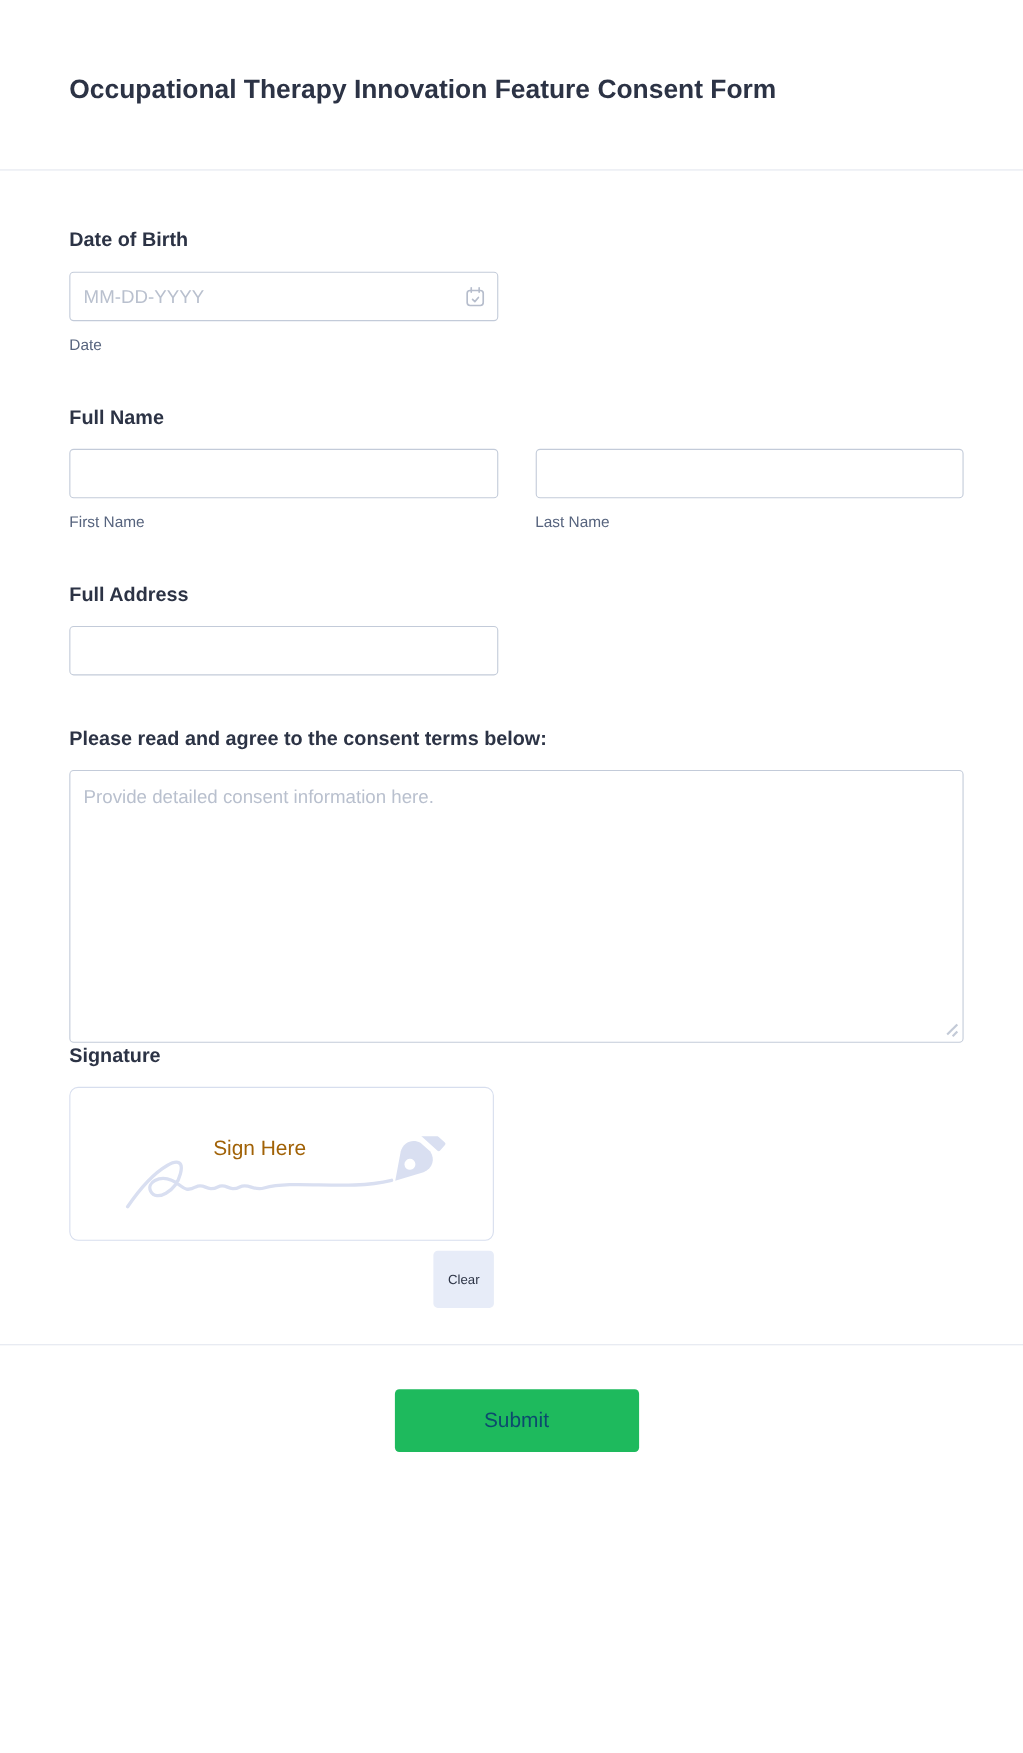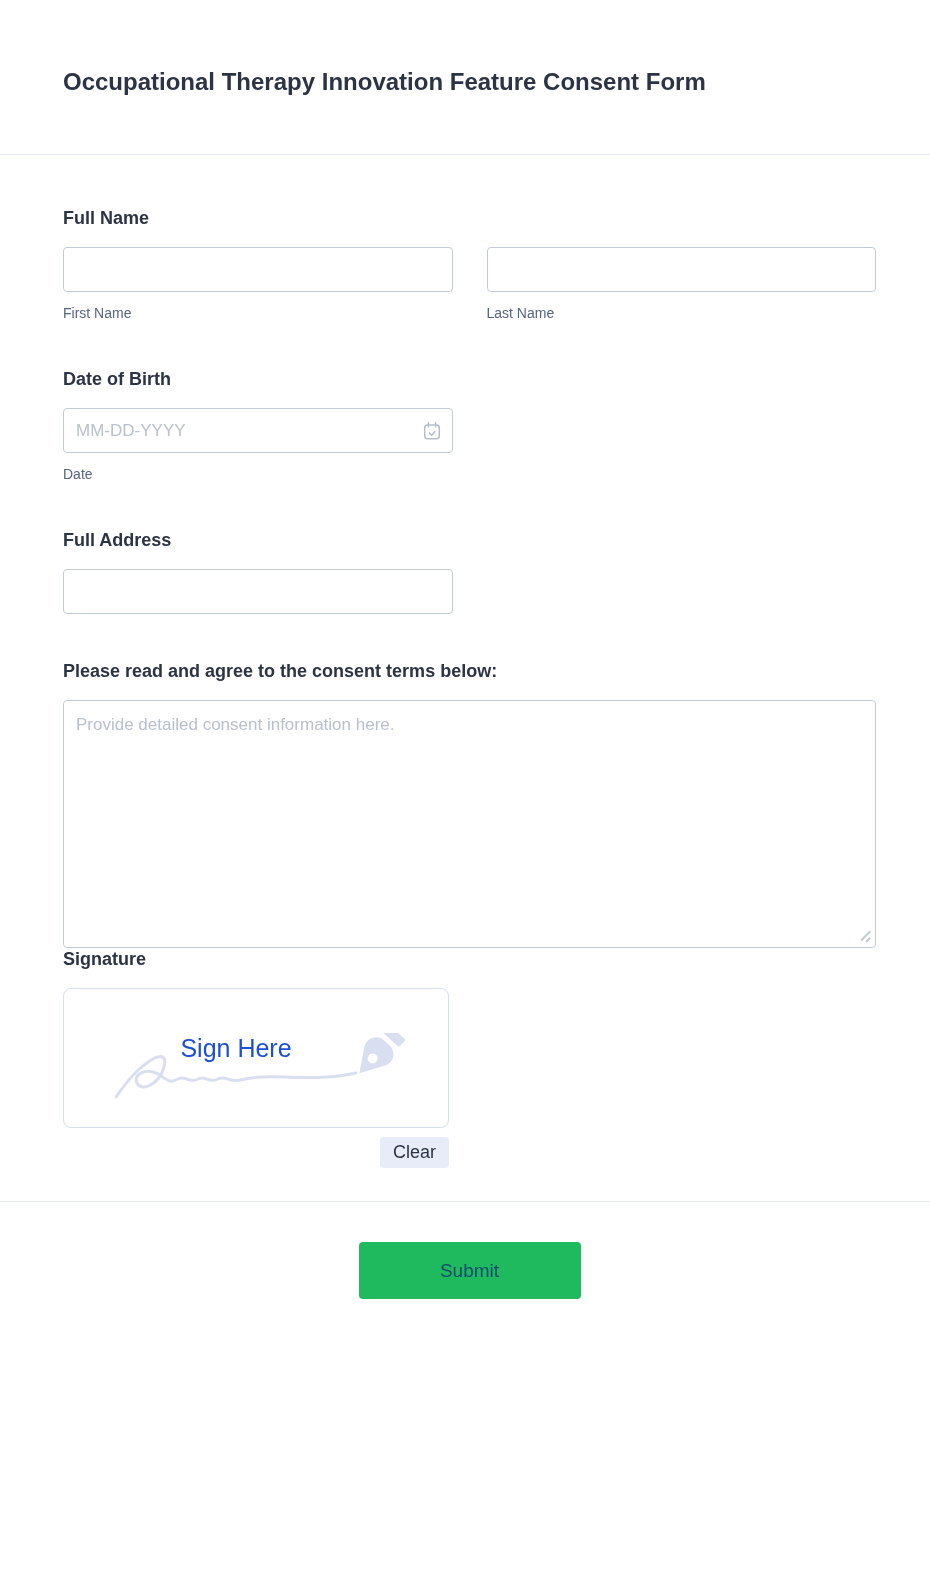--- a/index.html
+++ b/index.html
@@ -112,32 +112,32 @@
     border: 1px solid var(--pad-border, #d7deee);
     border-radius: 8px;
     background: #fff;
     cursor: crosshair;
     overflow: hidden;
   }
   .sign-here {
     position: absolute;
     left: 0; right: 40px; top: 45px;
     text-align: center;
-    font-size: 25px;
-    color: #1d4ed8;
+    font-size: 19px;
+    color: #a16207;
   }
   .sign-art { position: absolute; left: 48px; bottom: 8px; }
   .clear-row { width: 386px; display: flex; justify-content: flex-end; margin-top: 9px; }
   .clear-btn {
     border: none;
     background: var(--clear-bg, #e7ecf8);
     color: var(--text-dark, #2c3345);
     font-family: "Liberation Sans", sans-serif;
-    font-size: 18px;
-    padding: 5px 13px;
+    font-size: 12px;
+    padding: 19px 13px;
     border-radius: 4px;
     cursor: pointer;
   }
 
   
   .footer-divider { margin-top: 33px; }
   .footer { padding: 40px 54px 50px 63px; display: flex; justify-content: center; }
   .submit-btn {
     width: 222px; height: 57px;
     border: none;
@@ -156,52 +156,52 @@
 
 <div class="page">
 
   <header class="header">
     <h1 class="form-title">Occupational Therapy Innovation Feature Consent Form</h1>
   </header>
 
   <div class="divider"></div>
 
   <main class="content">
-
-    <section class="field">
-      <div class="field-label">Full Name</div>
-      <div class="name-row">
-        <div class="sub-field">
-          <input type="text" class="text-input" style="">
-          <div class="sublabel">First Name</div>
-        </div>
-        <div class="sub-field">
-          <input type="text" class="text-input" style="">
-          <div class="sublabel">Last Name</div>
-        </div>
-      </div>
-    </section>
 
     <section class="field">
       <div class="field-label">Date of Birth</div>
       <div class="short-wrap">
         <input type="text" class="text-input date-input" placeholder="MM-DD-YYYY" style="">
         <span class="date-icon">
           <svg width="18" height="19" viewBox="0 0 18 19" fill="none" stroke="#b6bdcc" stroke-width="1.5" stroke-linecap="round" stroke-linejoin="round">
             <rect x="1.7" y="3.6" width="14.6" height="13.6" rx="2.6"></rect>
             <line x1="5.4" y1="1.2" x2="5.4" y2="5.2"></line>
             <line x1="12.6" y1="1.2" x2="12.6" y2="5.2"></line>
             <path d="M6.6 11.6 l2.1 2.1 3.2-3.8"></path>
           </svg>
         </span>
       </div>
       <div class="sublabel">Date</div>
     </section>
 
     <section class="field">
+      <div class="field-label">Full Name</div>
+      <div class="name-row">
+        <div class="sub-field">
+          <input type="text" class="text-input" style="">
+          <div class="sublabel">First Name</div>
+        </div>
+        <div class="sub-field">
+          <input type="text" class="text-input" style="">
+          <div class="sublabel">Last Name</div>
+        </div>
+      </div>
+    </section>
+
+    <section class="field">
       <div class="field-label">Full Address</div>
       <div class="short-wrap">
         <input type="text" class="text-input" style="">
       </div>
     </section>
 
     <section class="field" style="margin-bottom:0;">
       <div class="field-label">Please read and agree to the consent terms below:</div>
       <div class="textarea-wrap">
         <textarea class="consent-textarea" placeholder="Provide detailed consent information here." style=""></textarea>

